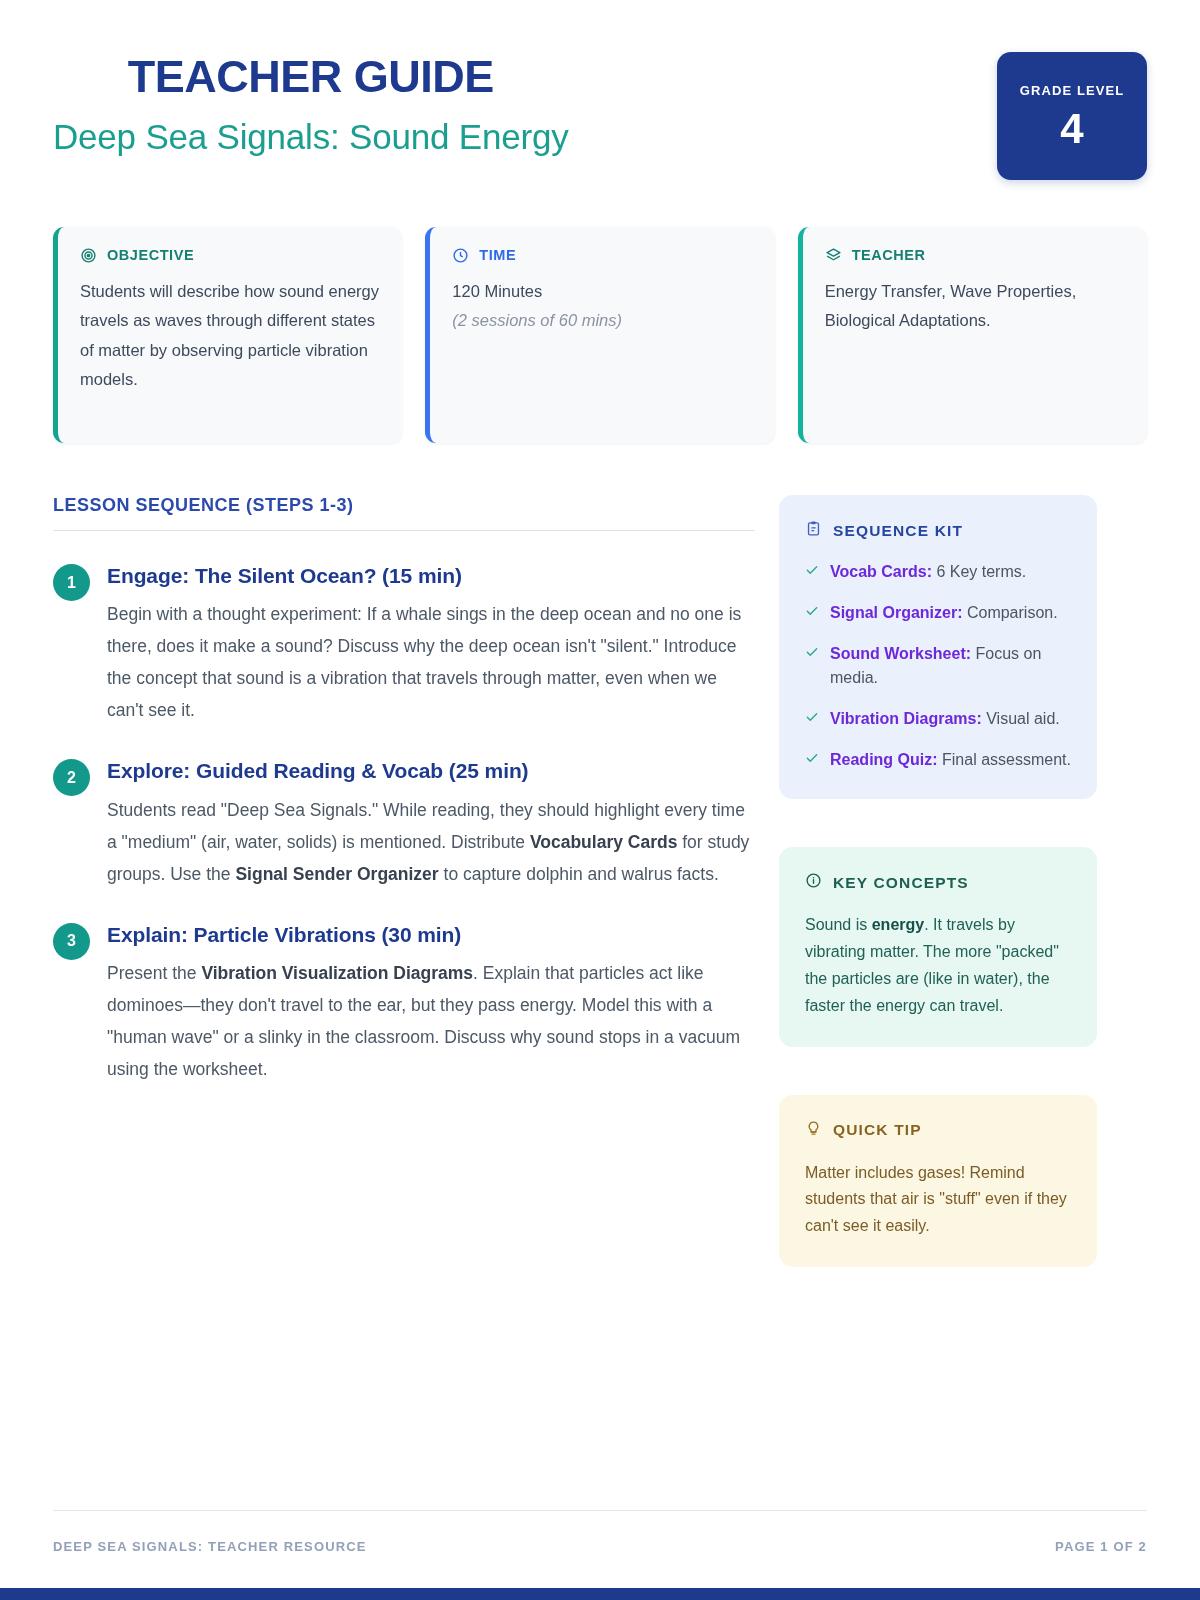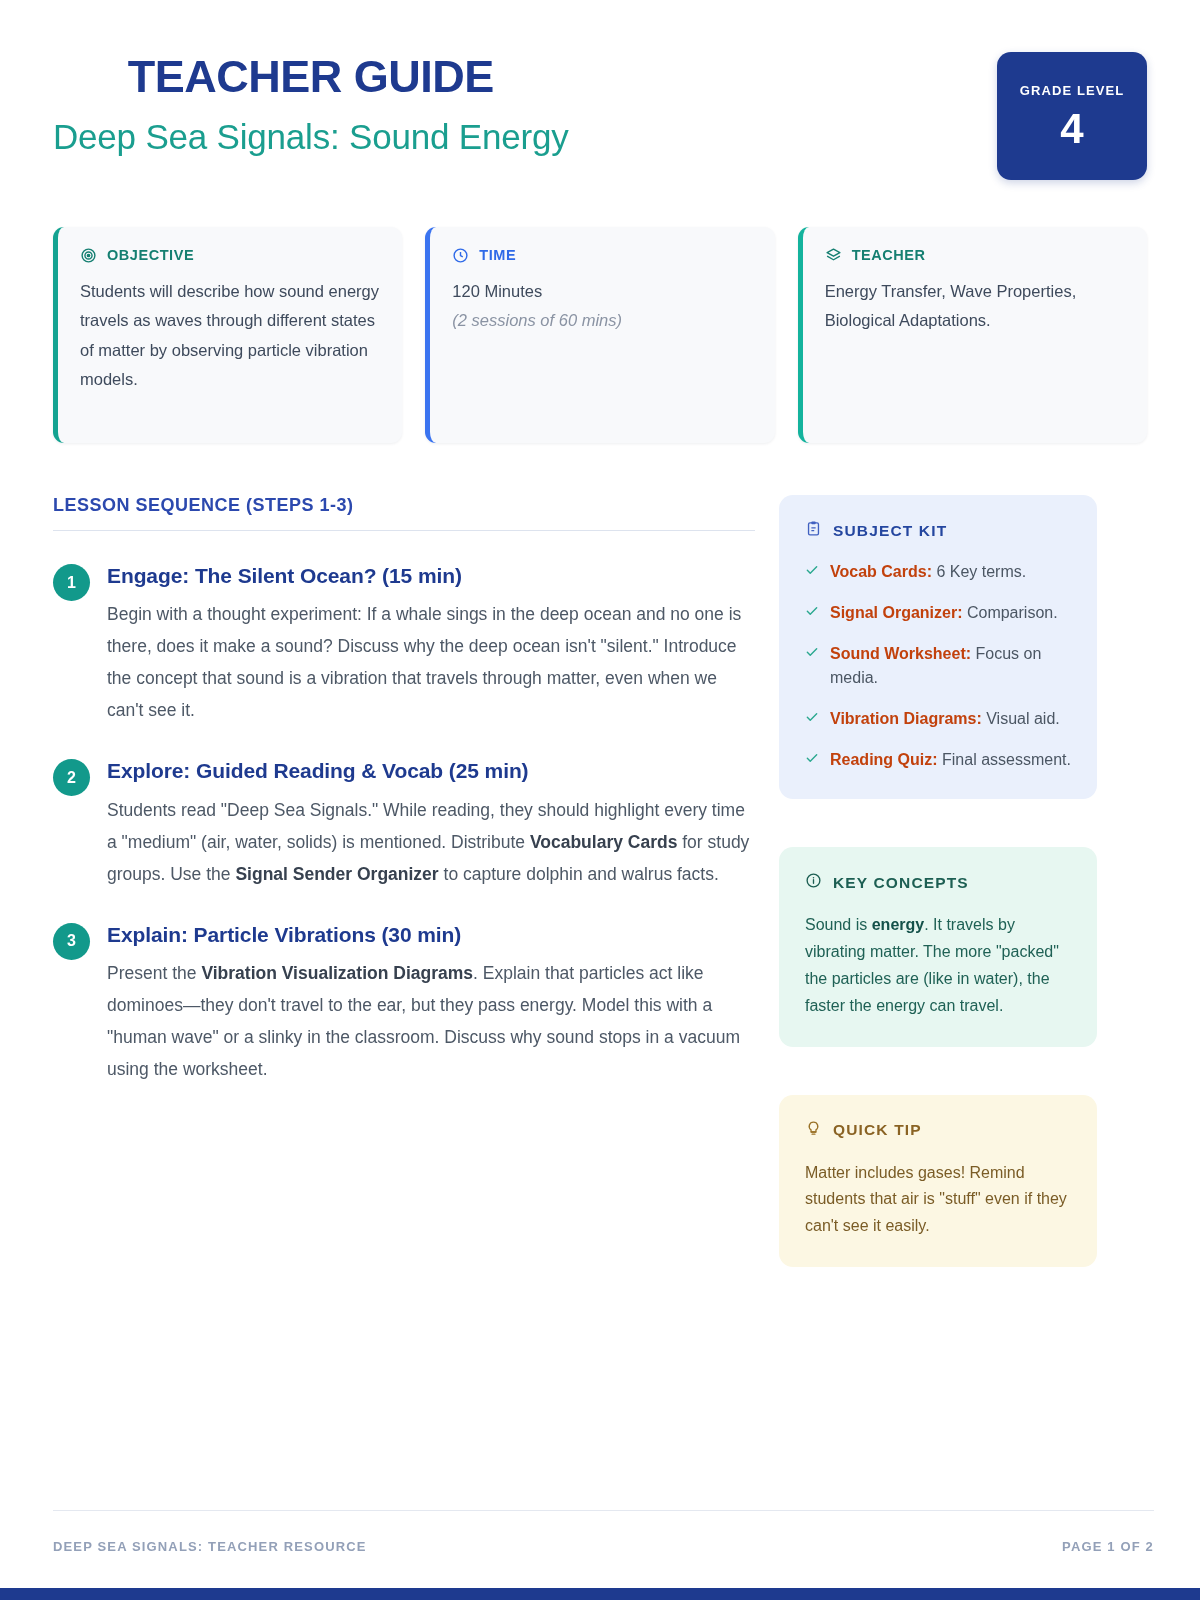--- a/index.html
+++ b/index.html
@@ -201,40 +201,40 @@
 
   .kit-item {
     display: flex;
     gap: 11px;
     margin-bottom: 17px;
     font-size: 16px;
     line-height: 1.5;
     color: #4b5663;
   }
   .kit-item:last-child { margin-bottom: 0; }
-  .kit-item b { color: #c2410c; font-weight: 700; text-align: center; }
+  .kit-item b { color: #6d28d9; font-weight: 700; text-align: center; }
   .check {
     flex: none;
     margin-top: 3px;
     display: flex;
   }
 
   .side-text {
     font-size: 16px;
     line-height: 1.68;
   }
   .side-card.key .side-text { color: #1f6155; }
   .side-card.key .side-text b { font-weight: 700; color: #14514a; }
   .side-card.tip .side-text { color: #7a5c26; }
 
   
   .footer {
     position: absolute;
     left: 53px;
-    right: 46px;
+    right: 53px;
     bottom: 46px;
   }
   .footer-line {
     height: 1px;
     background: #e4e8f0;
     margin-bottom: 28px;
   }
   .footer-row {
     display: flex;
     justify-content: space-between;
@@ -351,21 +351,21 @@
 
       <div class="side-card kit">
         <div class="side-head">
           <span class="ic">
             <svg width="17" height="17" viewBox="0 0 24 24" fill="none" stroke="#4060c0" stroke-width="1.9" stroke-linejoin="round">
               <rect x="5" y="4" width="14" height="17" rx="2"></rect>
               <rect x="9" y="2" width="6" height="4" rx="1" fill="#4060c0" stroke="none"></rect>
               <path d="M9 11h6M9 15h4" stroke-width="1.7"></path>
             </svg>
           </span>
-          <span class="side-title">SUBJECT KIT</span>
+          <span class="side-title">SEQUENCE KIT</span>
         </div>
         <div>
           <div class="kit-item">
             <span class="check">
               <svg width="14" height="14" viewBox="0 0 24 24" fill="none" stroke="#2aa88f" stroke-width="2.4" stroke-linecap="round" stroke-linejoin="round">
                   <path d="M4 12.5l5 5L20 6.5"></path>
                 </svg>
             </span>
             <span><b>Vocab Cards:</b> <span>6 Key terms.</span></span>
           </div>

